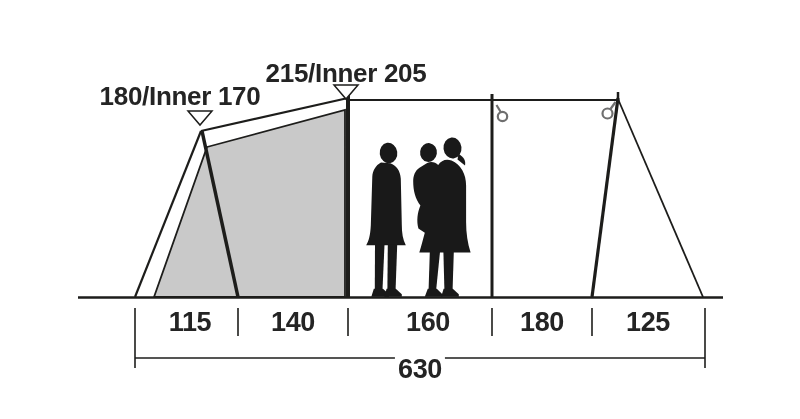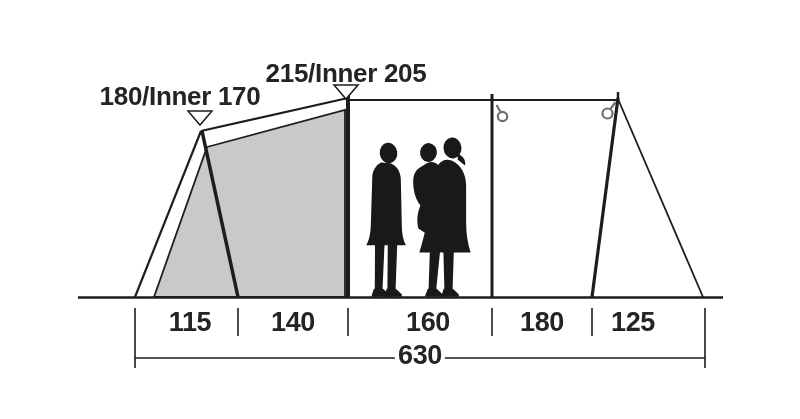--- a/index.html
+++ b/index.html
@@ -97,16 +97,16 @@
     </g>
   </svg>
 
   <div class="lbl height-lbl" style="left:180px; top:96px">180/Inner 170</div>
   <div class="lbl height-lbl" style="left:346px; top:73px">215/Inner 205</div>
 
   <div class="lbl dim-lbl" style="left:190px; top:322px">115</div>
   <div class="lbl dim-lbl" style="left:293px; top:322px">140</div>
   <div class="lbl dim-lbl" style="left:428px; top:322px">160</div>
   <div class="lbl dim-lbl" style="left:542px; top:322px">180</div>
-  <div class="lbl dim-lbl" style="left:633px; top:322px">125</div>
+  <div class="lbl dim-lbl" style="left:648px; top:322px">125</div>
 
-  <div class="lbl total-lbl" style="left:420px; top:355px">630</div>
+  <div class="lbl total-lbl" style="left:420px; top:369px">630</div>
 </div>
 
 </body></html>

